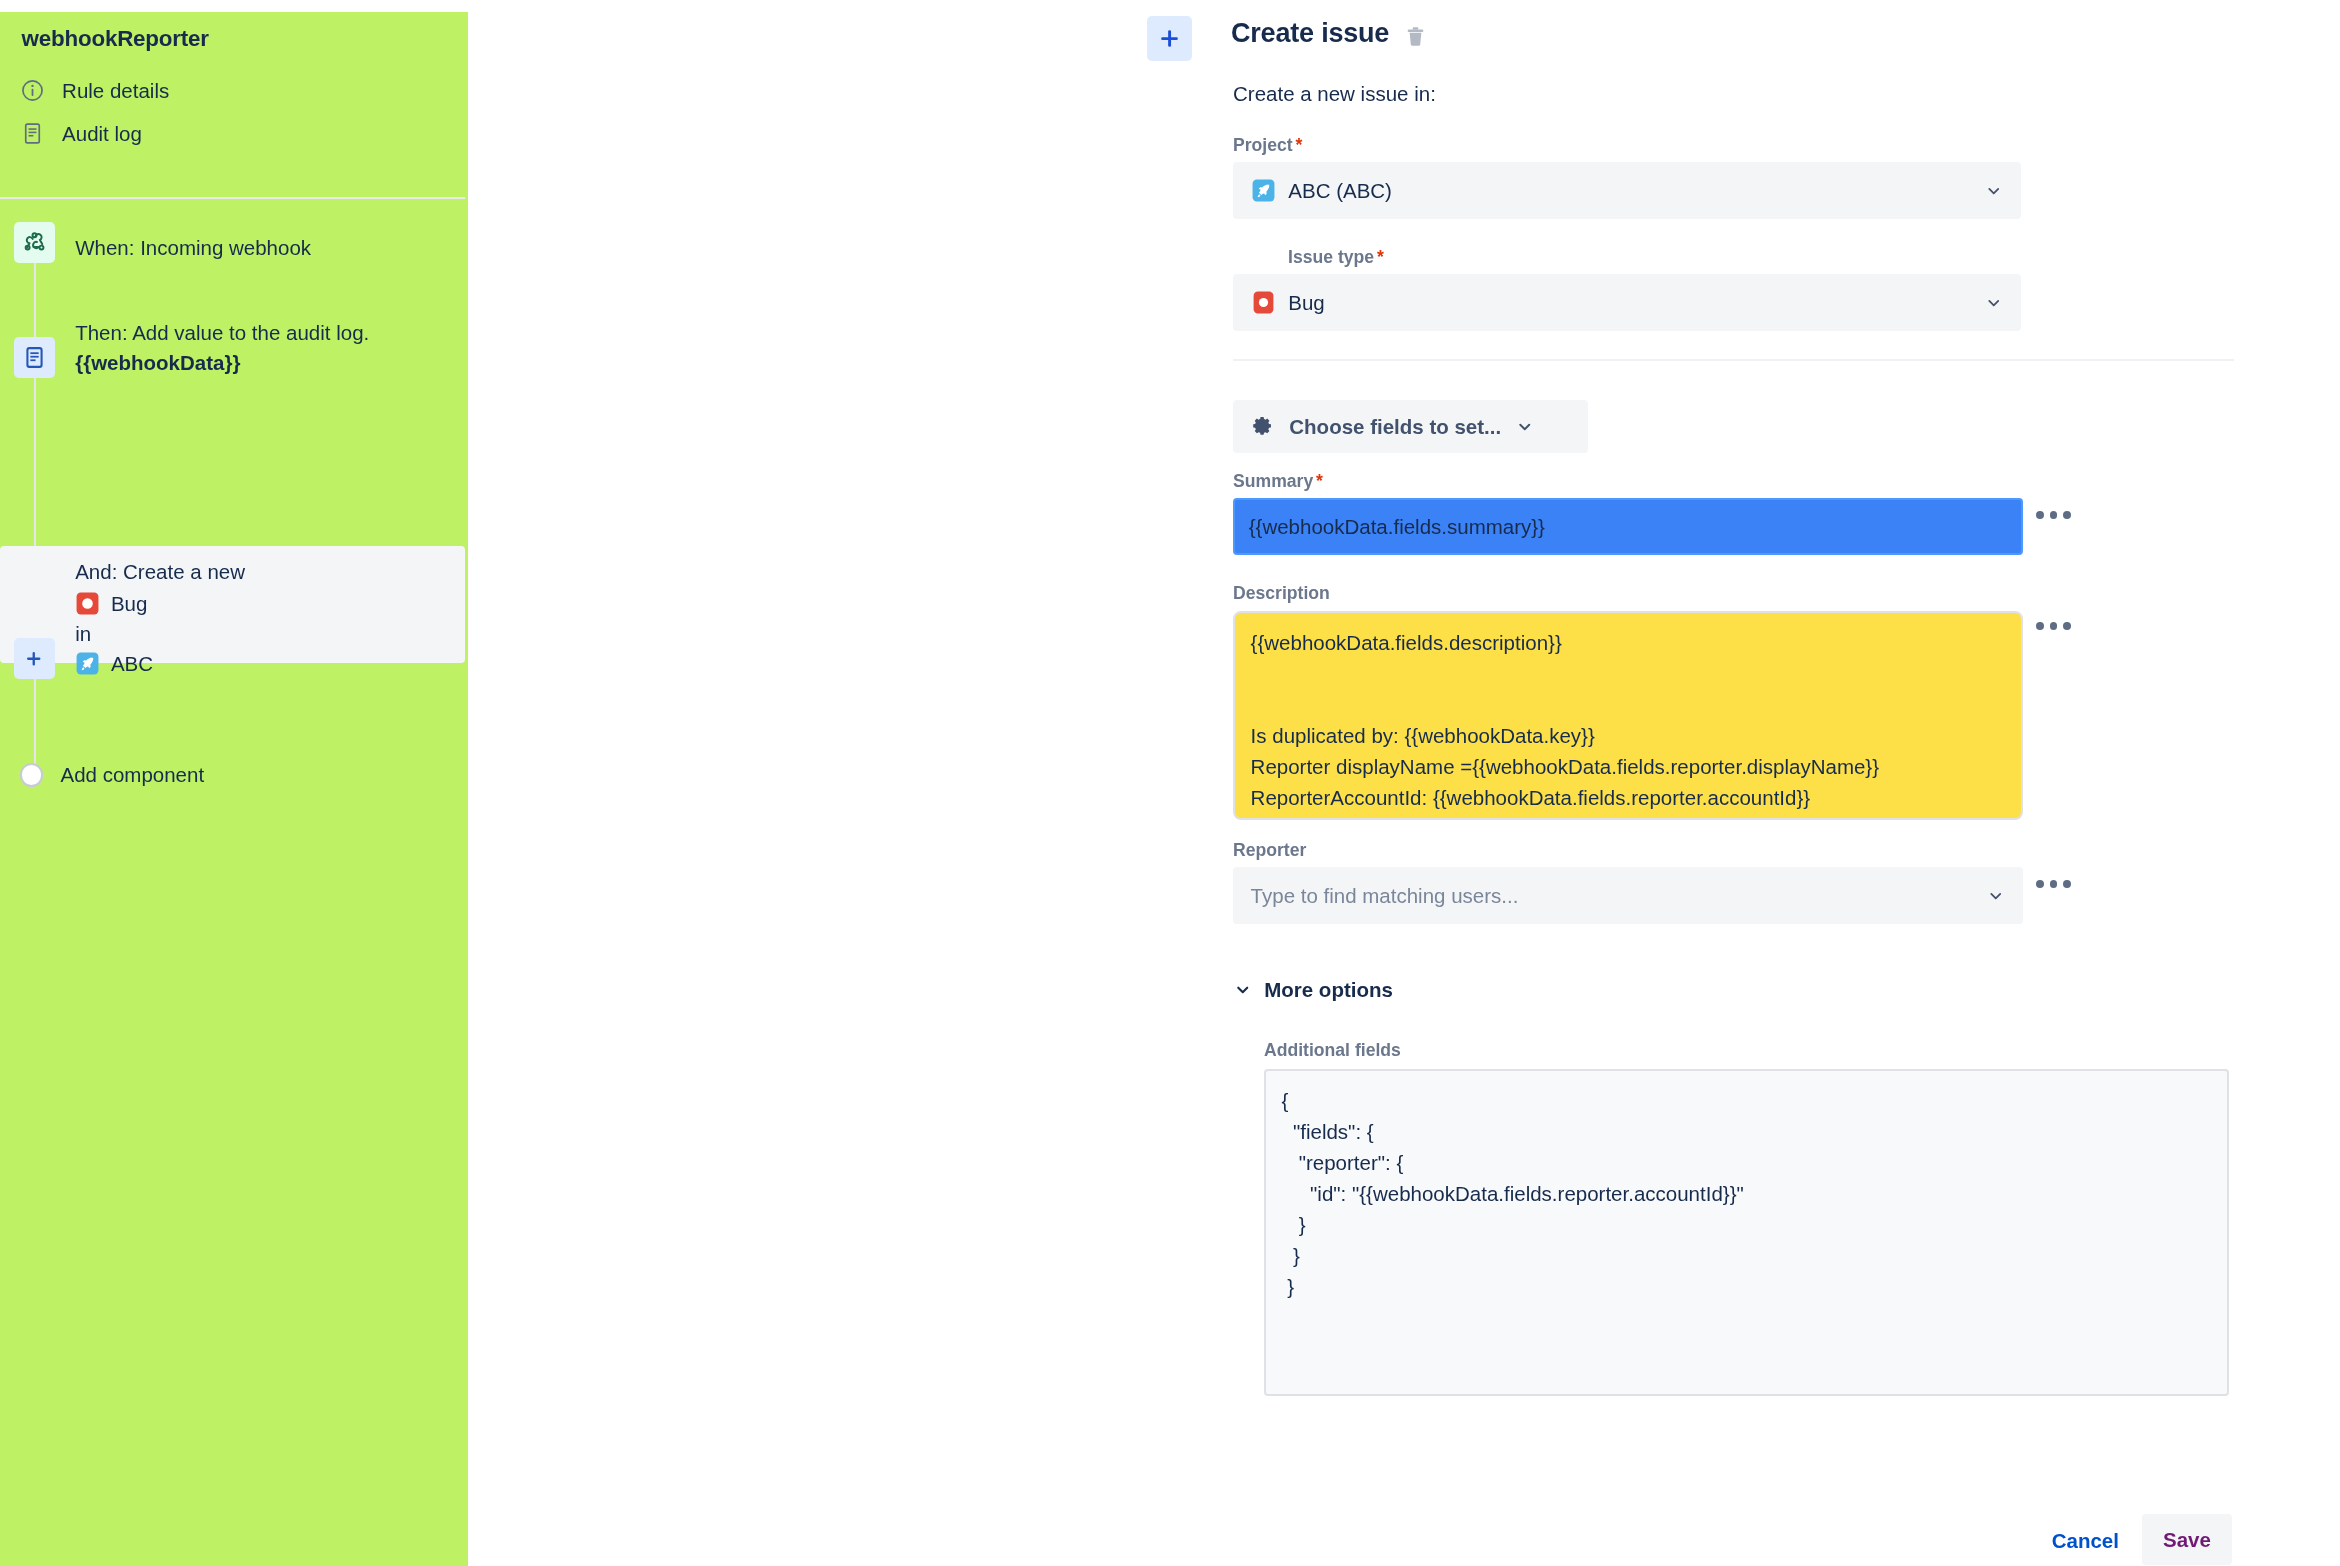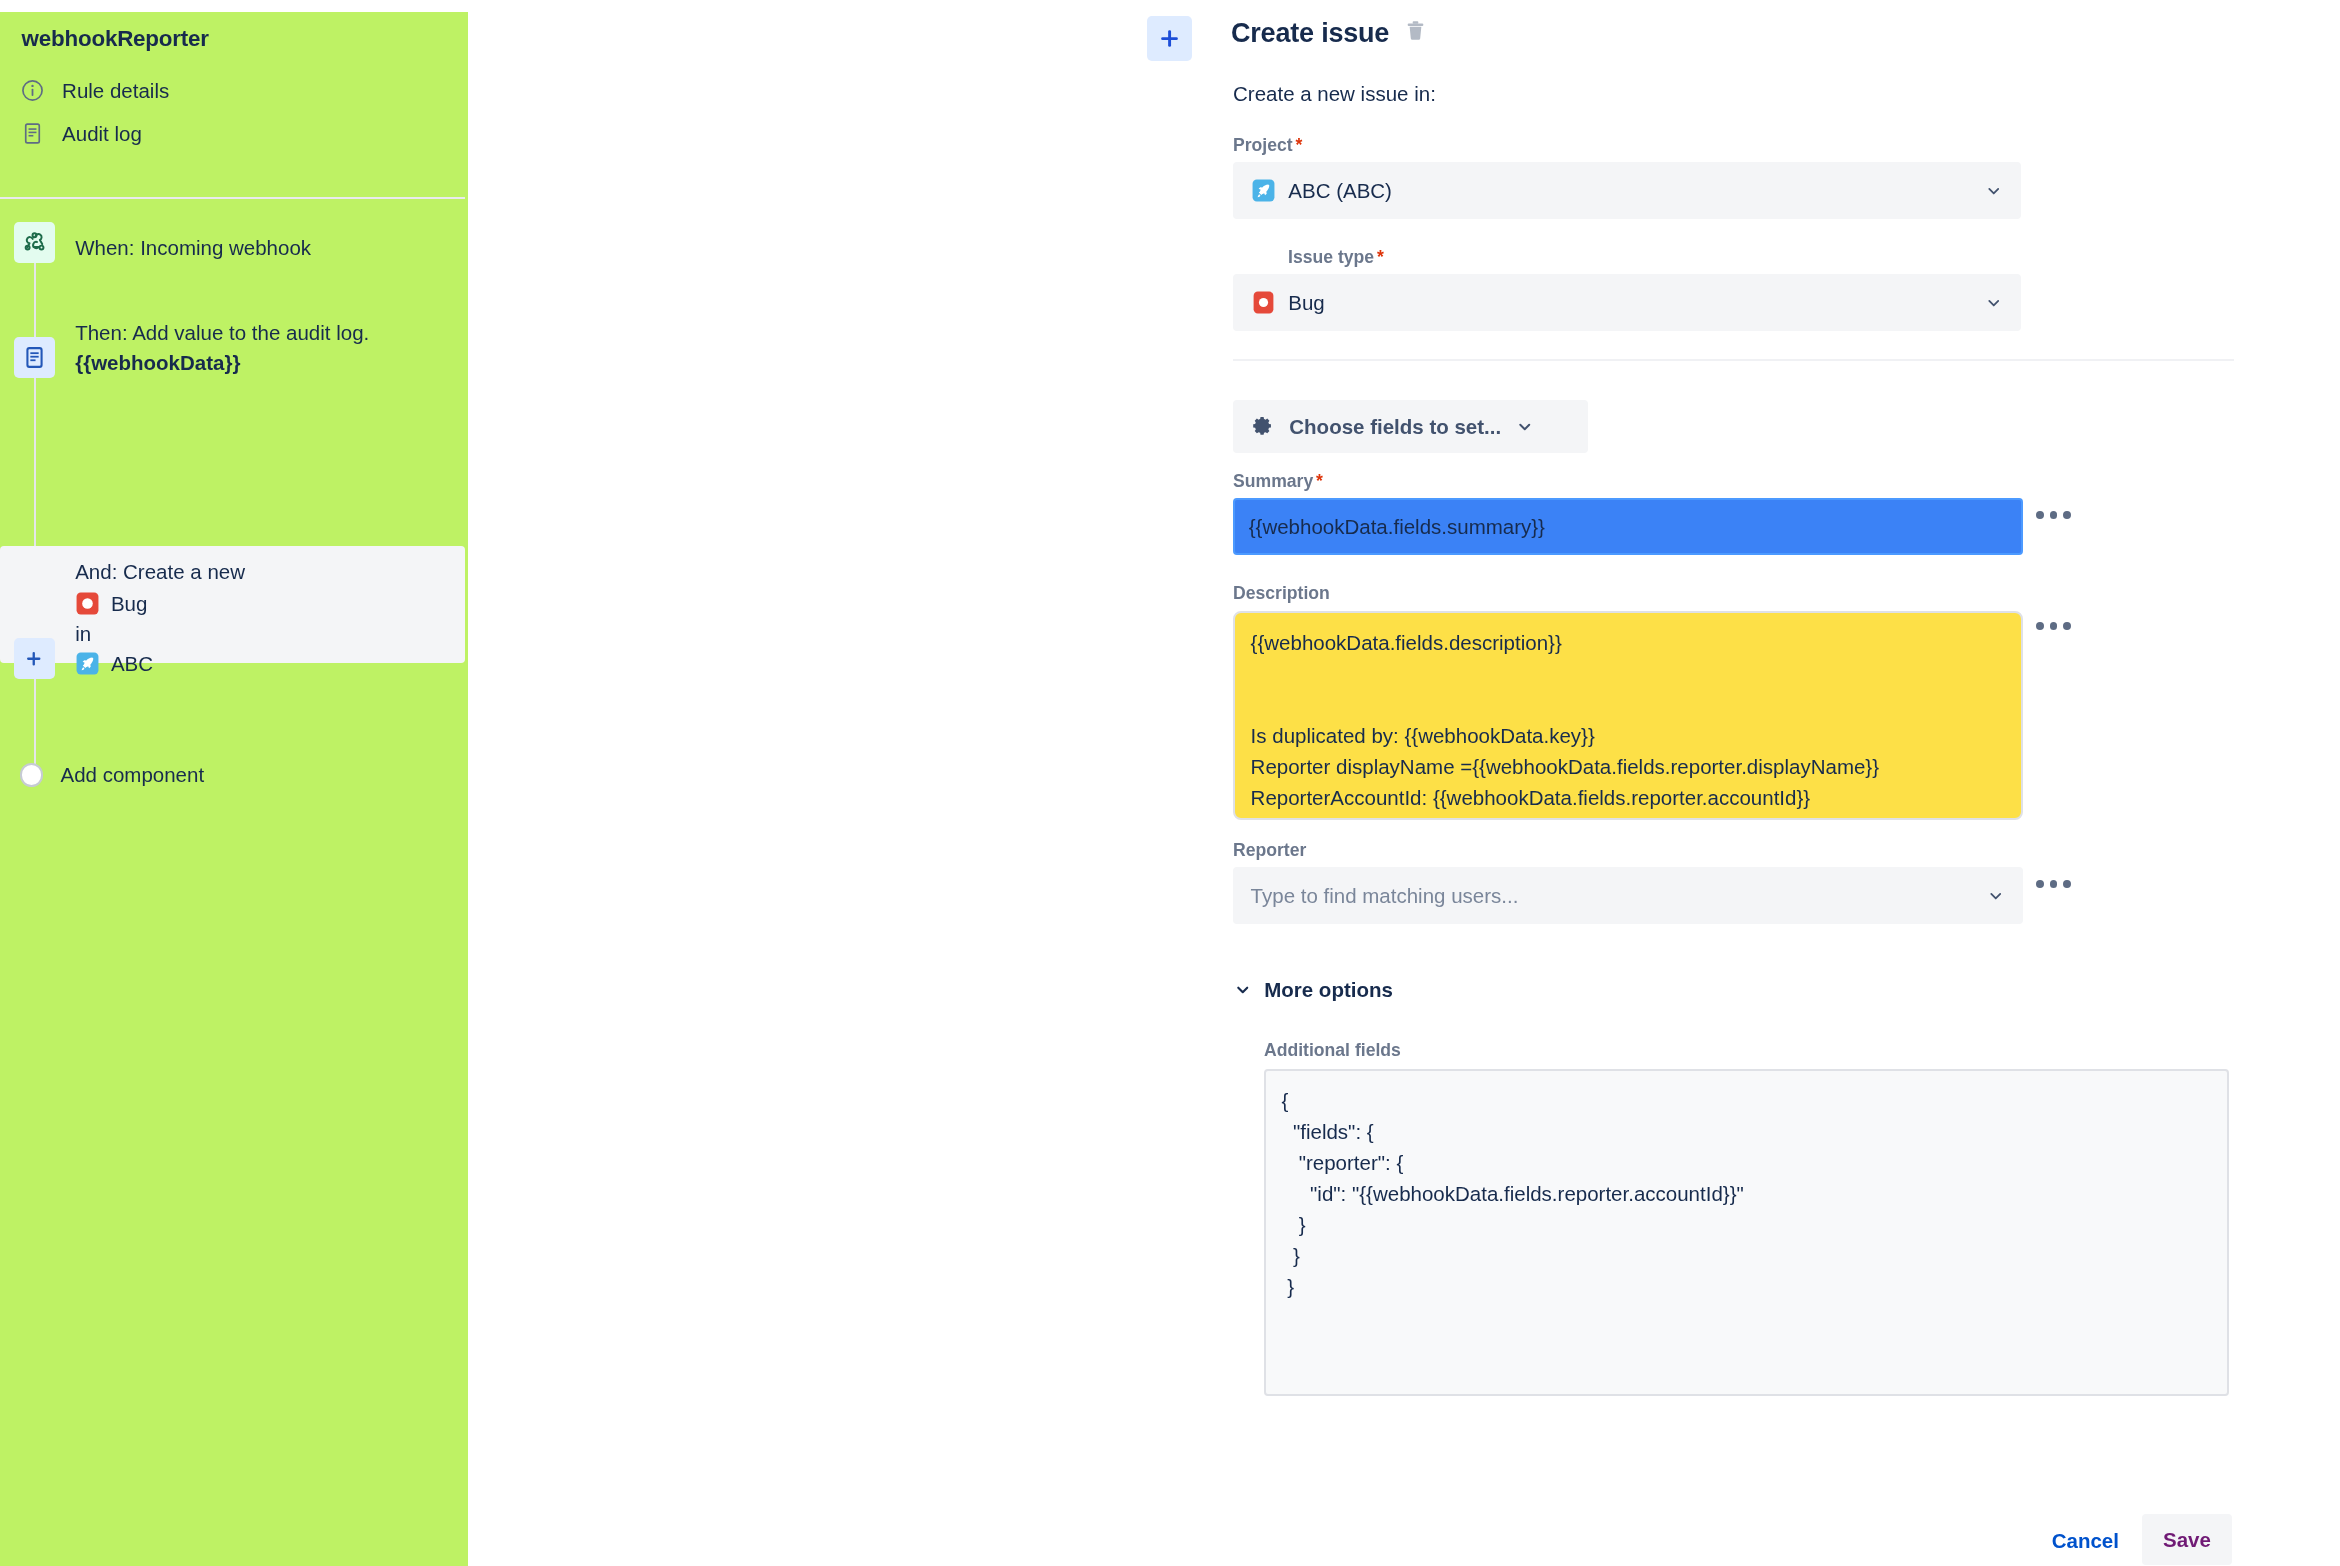--- a/index.html
+++ b/index.html
@@ -68,21 +68,21 @@
   }
   .add-comp .nav-label { font-size: 20.5px; color: #172b4d; }
   .plus-btn {
     position: absolute; left: 1147px; top: 15.6px;
     width: 45px; height: 45px; border-radius: 4.9px;
     background: #deebff; border: none; cursor: pointer;
     display: flex; align-items: center; justify-content: center;
   }
   .panel-head {
     position: absolute; left: 1231px; top: 17.6px;
-    display: flex; align-items: flex-start; gap: 13.7px;
+    display: flex; align-items: flex-end; gap: 13.7px;
   }
   .panel-title { font-size: 27px; font-weight: 700; color: #172b4d; letter-spacing: -0.2px; }
   .trash-btn { background: none; border: none; cursor: pointer; padding: 0; display: flex; line-height: 0; }
 
   .subtitle {
     position: absolute; left: 1233px; top: 82px;
     font-size: 20.5px; color: #172b4d;
   }
 
   .field-label {

